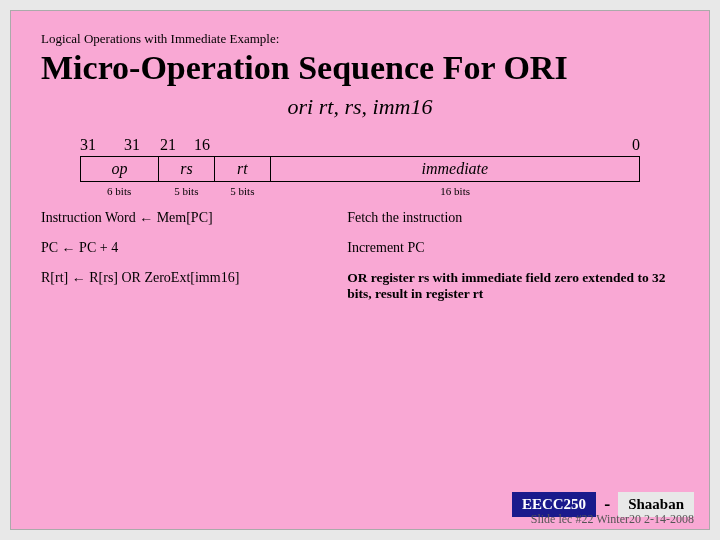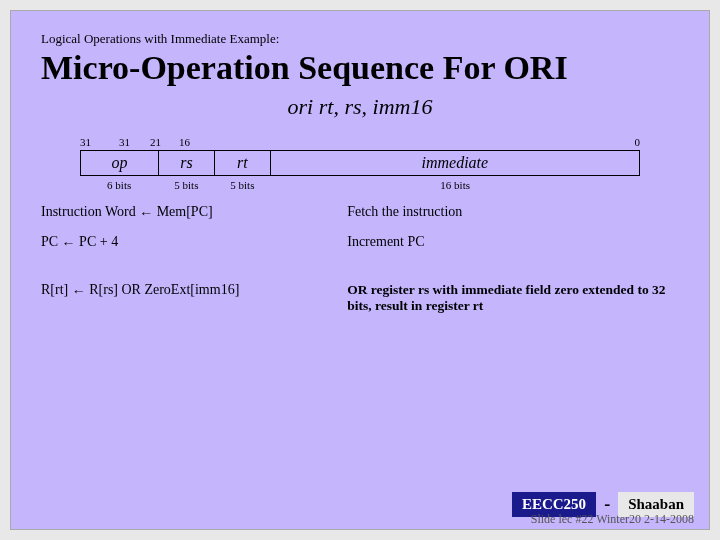--- a/index.html
+++ b/index.html
@@ -8,21 +8,21 @@
       width: 720px;
       height: 540px;
       background: #e8e8e8;
       font-family: 'Times New Roman', Times, serif;
       overflow: hidden;
     }
 
     .slide {
       width: 700px;
       height: 520px;
-      background: #c4b5fd;
+      background: #f9a8d4;
       margin: 10px auto;
       padding: 20px 30px 15px 30px;
       border: 1px solid #aaa;
       position: relative;
     }
 
     .subtitle {
       font-size: 13px;
       color: #000;
       margin-bottom: 2px;
@@ -158,21 +158,21 @@
     .format-container {
       position: relative;
       margin: 0 auto 5px auto;
       width: 560px;
     }
 
     .bit-numbers-row {
       display: flex;
       justify-content: space-between;
       width: 100%;
-      font-size: 11px;
+      font-size: 16px;
       margin-bottom: 2px;
     }
 
     .diagram-bits-row {
       display: flex;
       justify-content: space-around;
       width: 100%;
       font-size: 11px;
       margin-top: 3px;
     }
@@ -225,21 +225,21 @@
 
     <div class="ops-row" style="margin-top:4px;">
       <div class="ops-left">
         <span>PC  ←  PC + 4</span>
       </div>
       <div class="ops-right">
         <span>Increment PC</span>
       </div>
     </div>
 
-    <div class="ops-row" style="margin-top:22px;">
+    <div class="ops-row" style="margin-top:4px;">
       <div class="ops-left">
         <span>R[rt]  ←  R[rs]  OR  ZeroExt[imm16]</span>
       </div>
       <div class="ops-right bold-right">
         <span>OR register  rs  with immediate field zero extended to 32 bits, result in register rt</span>
       </div>
     </div>
 
   </div>
 

